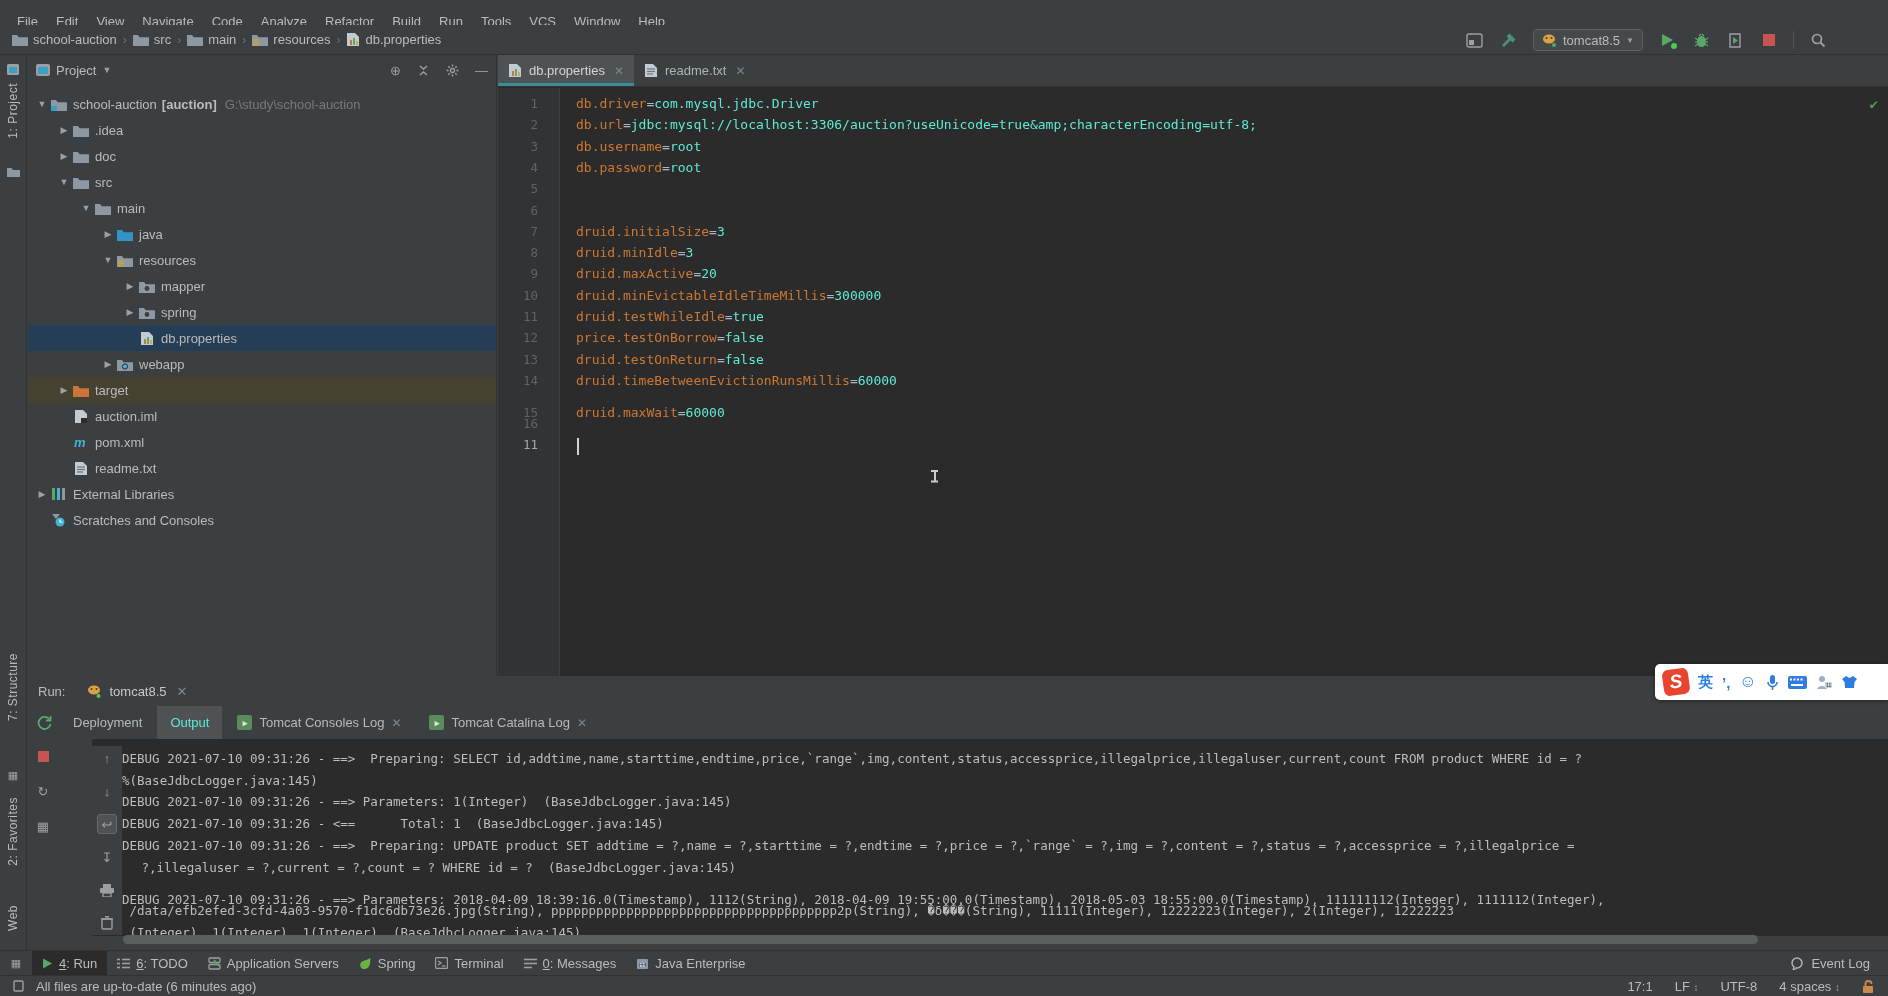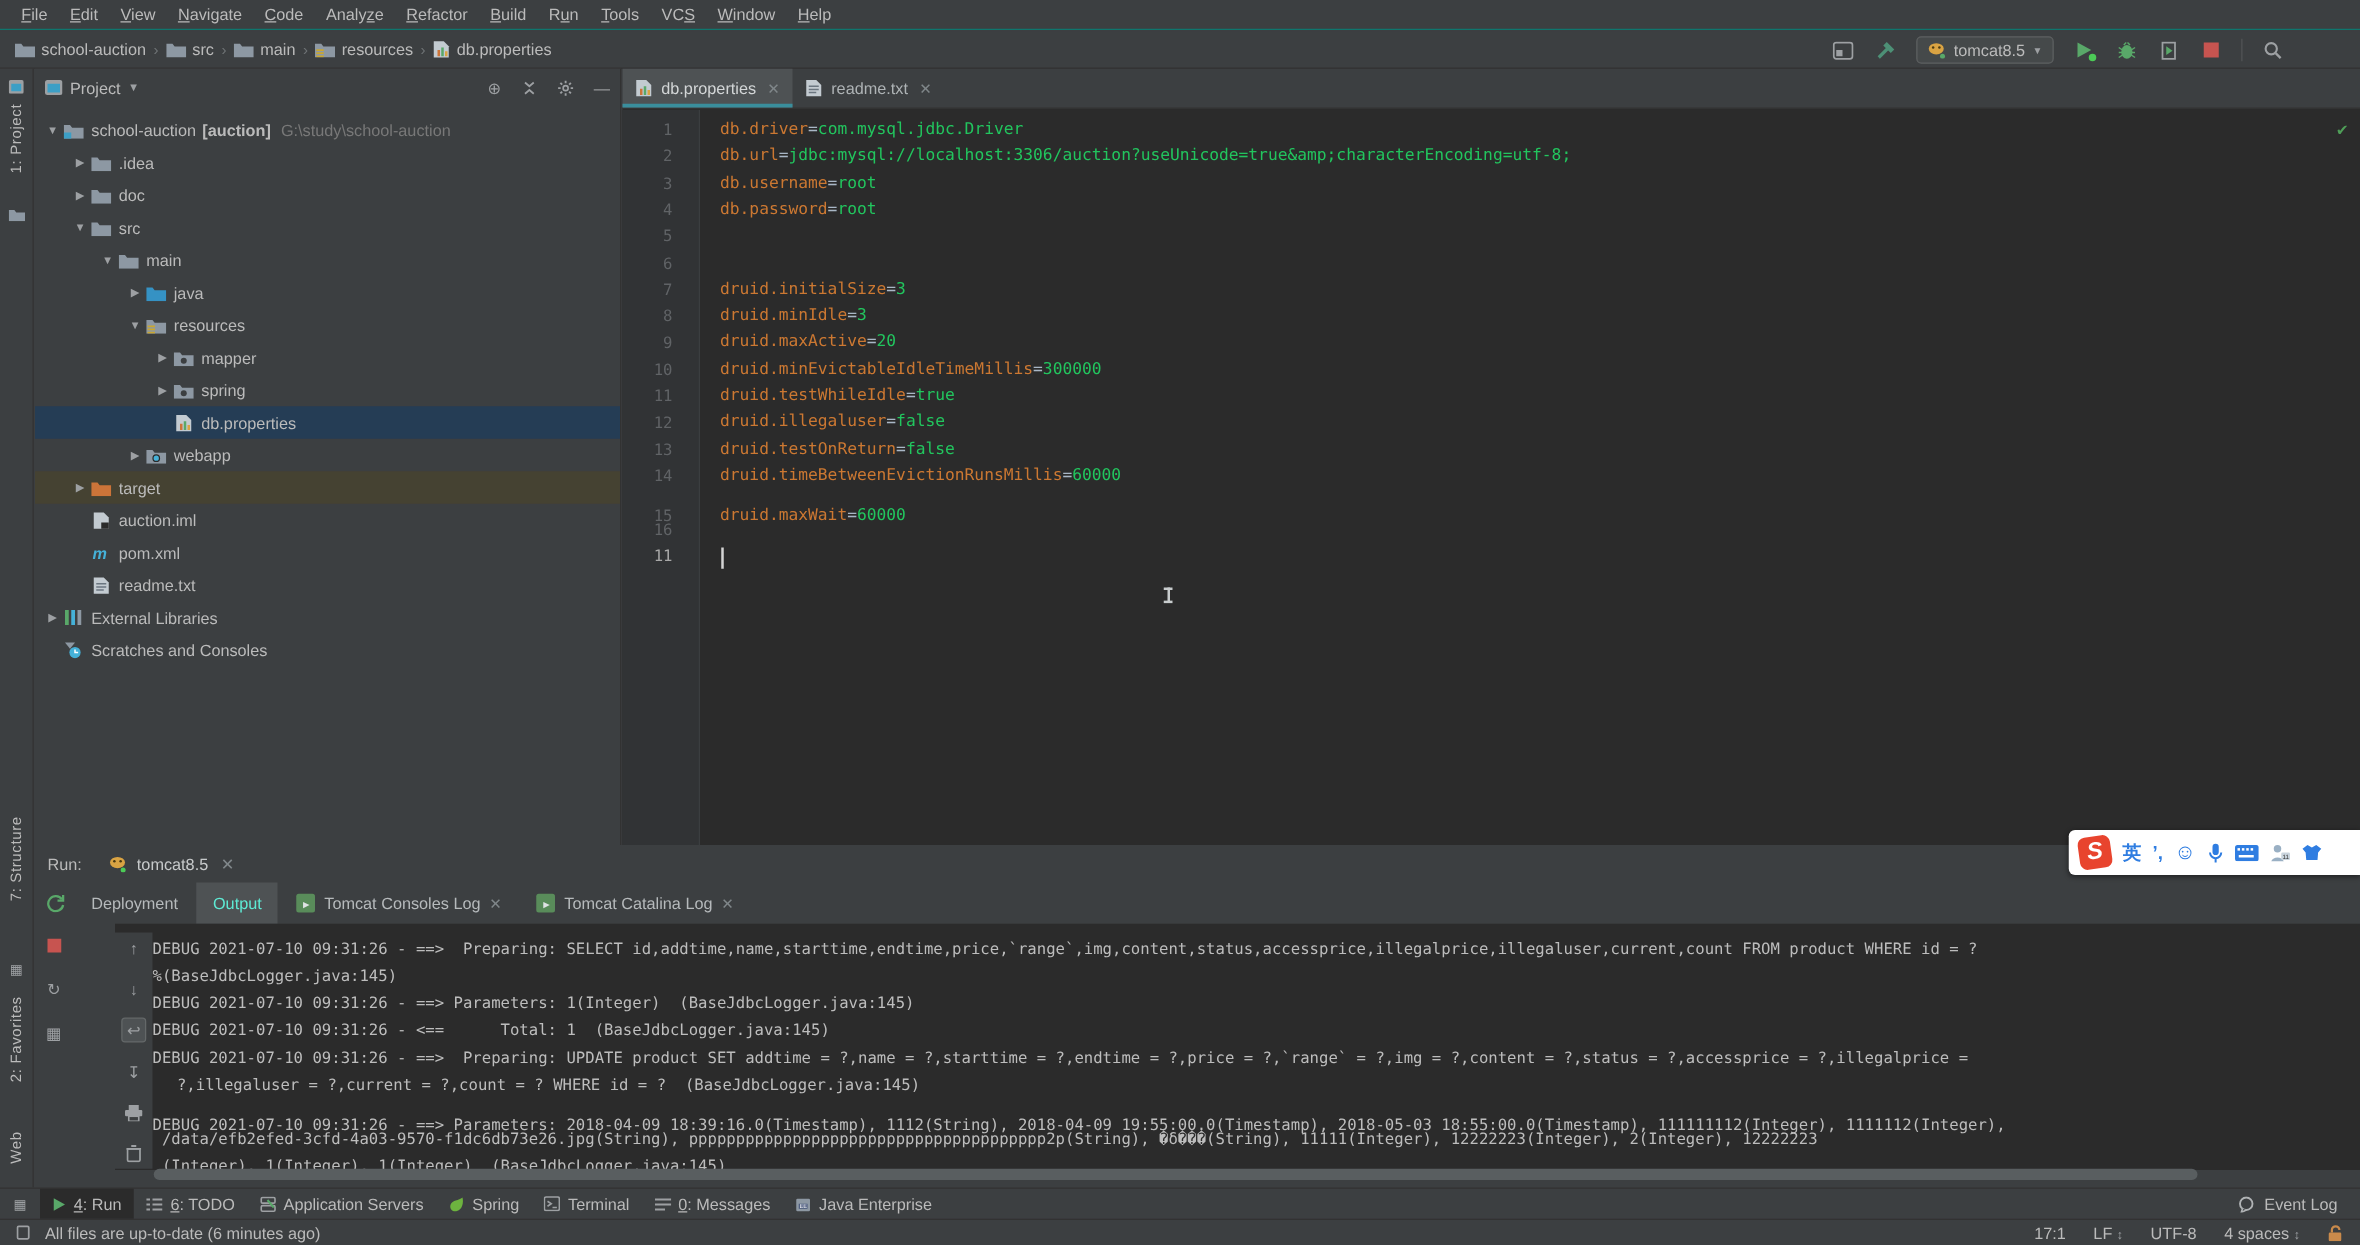--- a/index.html
+++ b/index.html
@@ -1,22 +1,22 @@
 <!DOCTYPE html>
 <html><head>
 <meta charset="utf-8">
 <style>
   * { margin:0; padding:0; box-sizing:border-box; }
   html,body { width:1888px; height:996px; overflow:hidden; background:#3c3f41;
     font-family:"Liberation Sans", sans-serif; font-size:13px; color:#bbbbbb; }
   u { text-decoration:underline; }
 
   
-  #menubar { position:absolute; left:0; top:0; width:1888px; height:24px; background:#3c3f41;
-    border-bottom:1px solid #0f766e; display:flex; align-items:center; padding-left:8px; }
+  #menubar { position:absolute; left:0; top:12px; width:1888px; height:24px; background:#3c3f41;
+    border-bottom:5px solid #0f766e; display:flex; align-items:center; padding-left:8px; }
   .menu-item { padding:3px 9px; color:#bbbbbb; cursor:default; }
   #toprow { position:absolute; left:0; top:25px; width:1888px; height:30px; background:#3c3f41;
     border-bottom:1px solid #323232; display:flex; align-items:center; }
   #breadcrumbs { display:flex; align-items:center; padding-left:12px; gap:4px; }
   .crumb { display:flex; align-items:center; gap:5px; color:#bbbbbb; }
   .crumb-sep { color:#6e7375; margin:0 2px; font-size:12px; }
   #top-actions { position:absolute; right:60px; top:25px; height:30px; display:flex; align-items:center; gap:14px; }
   .tbi { width:20px; height:20px; display:flex; align-items:center; justify-content:center; }
   #run-config { display:flex; align-items:center; gap:6px; background:#45494a; border:1px solid #5e6162;
     border-radius:4px; height:22px; padding:0 8px; color:#bbbbbb; }
@@ -52,21 +52,21 @@
   .etab { display:flex; align-items:center; gap:7px; padding:0 10px; color:#aeb3b5; position:relative; }
   .etab.active { background:#4e5254; color:#d3d6d7; }
   .etab.active::after { content:""; position:absolute; left:0; right:0; bottom:0; height:3px; background:#3a8e9c; }
   .etab .close { color:#80878a; font-size:12px; margin-left:2px; }
   #ebody { position:absolute; top:33px; left:0; right:0; bottom:0; font-family:"DejaVu Sans Mono", monospace; font-size:13px; }
   #gutter { position:absolute; left:0; top:0; bottom:0; width:62px; background:#313335; border-right:1px solid #3b3e40; }
   .eline { position:absolute; left:0; right:0; height:21px; }
   .enum { position:absolute; left:0; width:40px; text-align:right; color:#606366; font-size:12.5px; }
   .enum.cur { color:#a8a8a8; }
   .ecode { position:absolute; left:78px; white-space:pre; }
-  .k { color:#cc7832; } .eq { color:#a9b7c6; } .v { color:#22c55e; }
+  .k { color:#cc7832; } .eq { color:#a9b7c6; } .v { color:#5eead4; }
   #caret { position:absolute; width:2px; height:17px; background:#d4d4d4; }
   #ok-check { position:absolute; right:10px; top:8px; color:#4f9e58; font-size:14px; }
 
   
   #ibeam { position:absolute; left:930px; top:468px; width:9px; height:16px; }
   #ibeam::before { content:""; position:absolute; left:4px; top:2px; bottom:2px; width:1.5px; background:#c8cccd; }
   #ibeam::after { content:""; position:absolute; left:1px; right:1px; top:2px; height:1.5px; background:#c8cccd; box-shadow:0 10.5px 0 #c8cccd; }
 
   
   #run-panel { position:absolute; left:28px; top:676px; width:1860px; height:260px; background:#3c3f41; }
@@ -561,21 +561,21 @@
         <div class="eline" style="top: 199.7px;">
           <span class="enum">10</span>
           <span class="ecode"><span class="k">druid.minEvictableIdleTimeMillis</span><span class="eq">=</span><span class="v">300000</span></span>
         </div>
         <div class="eline" style="top: 221px;">
           <span class="enum">11</span>
           <span class="ecode"><span class="k">druid.testWhileIdle</span><span class="eq">=</span><span class="v">true</span></span>
         </div>
         <div class="eline" style="top: 242.3px;">
           <span class="enum">12</span>
-          <span class="ecode"><span class="k">druid.illegaluser</span><span class="eq">=</span><span class="v">false</span></span>
+          <span class="ecode"><span class="k">price.testOnBorrow</span><span class="eq">=</span><span class="v">false</span></span>
         </div>
         <div class="eline" style="top: 263.6px;">
           <span class="enum">13</span>
           <span class="ecode"><span class="k">druid.testOnReturn</span><span class="eq">=</span><span class="v">false</span></span>
         </div>
         <div class="eline" style="top: 284.9px;">
           <span class="enum">14</span>
           <span class="ecode"><span class="k">druid.timeBetweenEvictionRunsMillis</span><span class="eq">=</span><span class="v">60000</span></span>
         </div>
         <div class="eline" style="top: 317px;">

